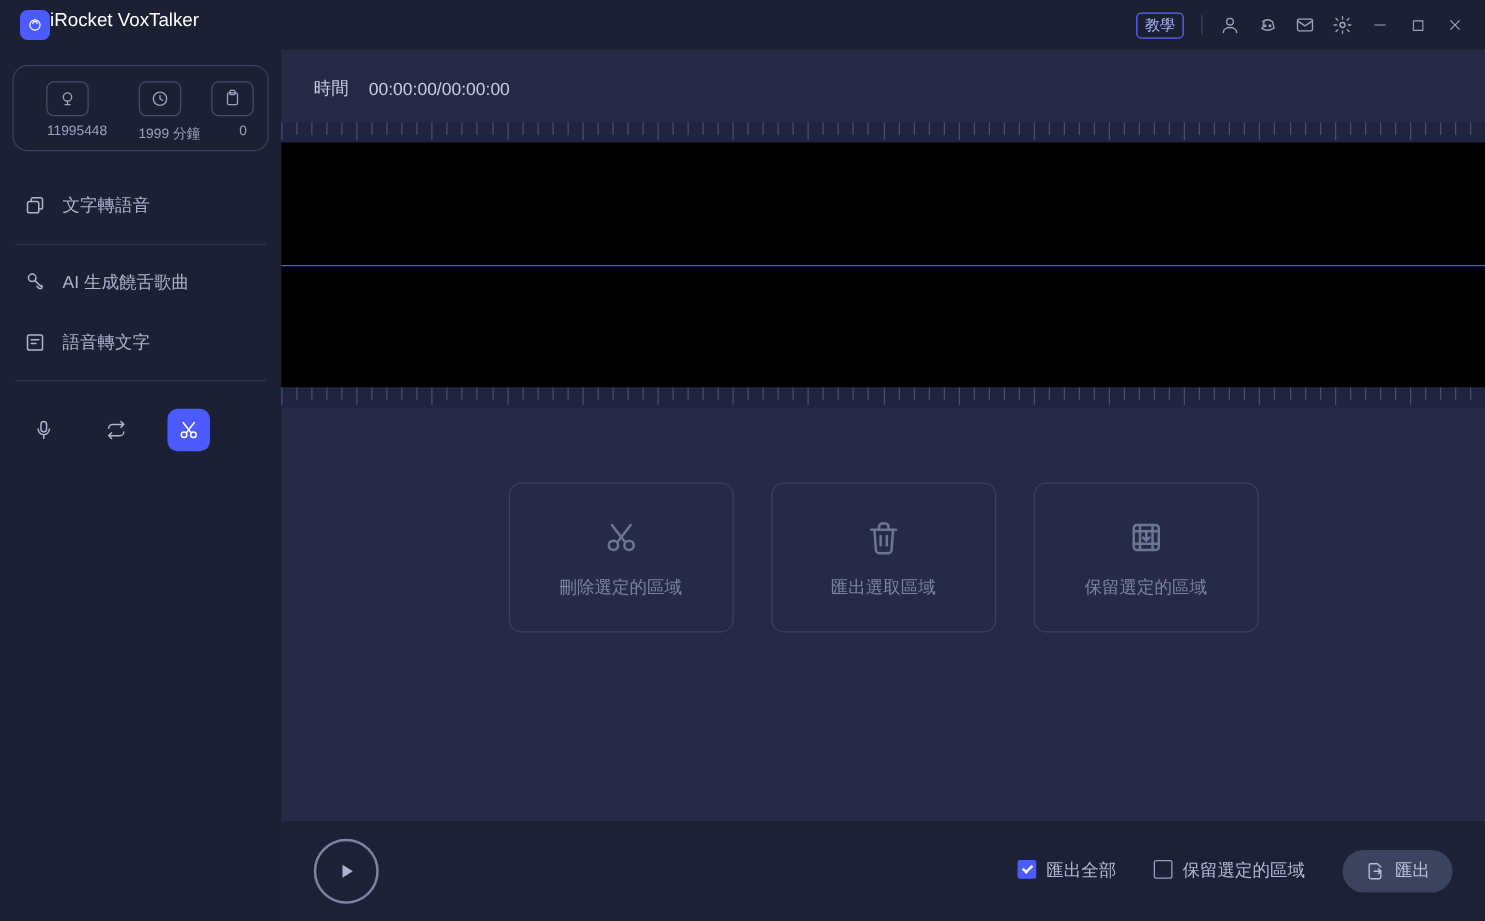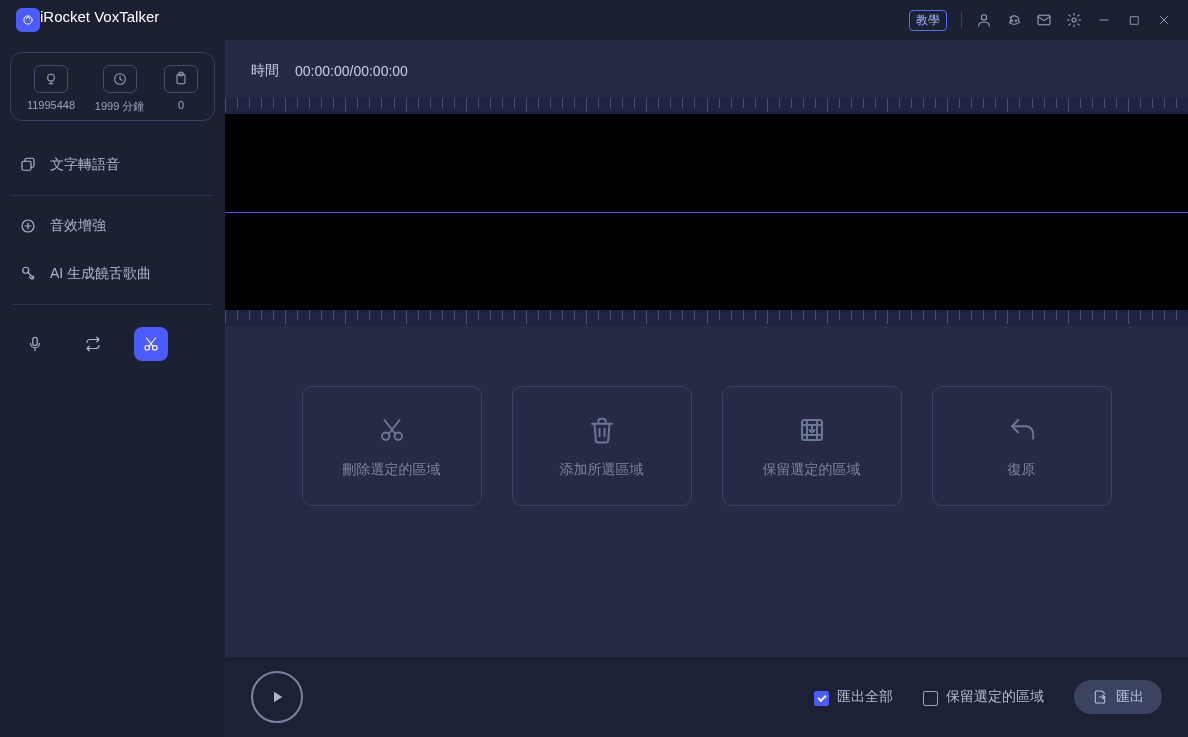--- a/index.html
+++ b/index.html
@@ -18,21 +18,21 @@
 
 
 .app { display: flex; height: calc(100% - 40px); }
 .sidebar { width: 225px; background: #1c2033; display: flex; flex-direction: column; }
 .main { flex: 1; background: #252b44; display: flex; flex-direction: column; position: relative; }
 
 
 .credits-box { margin: 12px 10px; border: 1px solid #3a4060; border-radius: 12px; padding: 12px 6px 6px; display: flex; justify-content: space-around; }
 .credit { display: flex; flex-direction: column; align-items: center; gap: 6px; }
 .credit .iconwrap { width: 34px; height: 28px; border: 1px solid #444b6c; border-radius: 6px; display:flex; align-items:center; justify-content:center; }
-.credit .label { font-size: 11px; color:#9ca3c0; }
+.credit .label { font-size: 11px; color:#9ca3c0;margin-left:16px; }
 
 .nav-item { display:flex; align-items:center; gap:12px; padding: 14px 18px; color:#aeb4cf; font-size:14px; cursor:pointer; }
 .nav-item .ico { width:20px; height:20px; display:flex; align-items:center; justify-content:center; }
 .hr { height:1px; background:#2d3350; margin: 6px 12px; }
 
 .tool-row { display:flex; gap:24px; padding: 16px 18px; align-items:center; }
 .tool-btn { width:34px; height:34px; border-radius:8px; display:flex; align-items:center; justify-content:center; cursor:pointer; }
 .tool-btn.active { background:#4c5bff; }
 .tool-btn svg { stroke:#aeb4cf; }
 .tool-btn.active svg { stroke:#fff; }
@@ -55,21 +55,21 @@
 .actions-row { display:flex; gap:30px; justify-content:center; padding: 60px 0 0; }
 .action-card { width:180px; height:120px; border:1px solid #3a4164; border-radius:10px; display:flex; flex-direction:column; align-items:center; justify-content:center; gap:14px; color:#7b839f; font-size:14px; cursor:pointer; }
 .action-card .aico { width:34px; height:34px; display:flex; align-items:center; justify-content:center; }
 .action-card svg { stroke:#6d7594; }
 
 
 .bottom-bar { position:absolute; left:0; right:0; bottom:0; height:80px; background:#1c2136; display:flex; align-items:center; padding:0 26px; gap:30px; }
 .play-btn { width:52px; height:52px; border:2px solid #7b83a3; border-radius:50%; display:flex; align-items:center; justify-content:center; cursor:pointer; }
 .play-btn svg { fill:#aeb4cf; stroke:none; }
 .spacer { flex:1; }
-.chk-wrap { display:flex; align-items:flex-end; gap:8px; color:#b3b9d3; font-size:14px; }
+.chk-wrap { display:flex; align-items:flex-start; gap:8px; color:#b3b9d3; font-size:14px; }
 .chk { width:15px; height:15px; border:1.5px solid #9aa1c2; border-radius:2px; display:flex; align-items:center; justify-content:center; }
 .chk.checked { background:#4c5bff; border-color:#4c5bff; }
 .chk.checked::after { content:""; width:6px; height:3px; border-left:2px solid #fff; border-bottom:2px solid #fff; transform:rotate(-45deg); margin-top:-2px; }
 .export-btn { display:flex; align-items:center; gap:8px; padding:8px 18px; border-radius:20px; background:#3c435f; color:#b9c0dc; font-size:14px; cursor:pointer; }
 
 svg { fill:none; stroke-width:1.6; stroke-linecap:round; stroke-linejoin:round; }
 </style>
 </head>
 <body>
 
@@ -170,34 +170,34 @@
             <rect x="4" y="7" width="12" height="12" rx="2"></rect>
             <path d="M8 7V5a2 2 0 0 1 2-2h8a2 2 0 0 1 2 2v8a2 2 0 0 1-2 2h-2"></path>
           </svg>
         </span>
       <span>文字轉語音</span>
     </div>
     <div class="hr"></div>
     <div class="nav-item">
       <span class="ico">
           <svg width="18" height="18" viewBox="0 0 24 24" stroke="#aeb4cf">
-            <circle cx="12" cy="12" r="8"></circle>
-            <path d="M12 8v8M8 12h8"></path>
+            <circle cx="9" cy="7" r="4"></circle>
+            <path d="M12 10l6 6m-2 2l-2-2m2 2a2 2 0 1 0 3-3"></path>
           </svg>
         </span>
-      <span>音效增強</span>
+      <span>AI 生成饒舌歌曲</span>
     </div>
     <div class="nav-item">
       <span class="ico">
           <svg width="18" height="18" viewBox="0 0 24 24" stroke="#aeb4cf">
-            <circle cx="9" cy="7" r="4"></circle>
-            <path d="M12 10l6 6m-2 2l-2-2m2 2a2 2 0 1 0 3-3"></path>
+            <rect x="4" y="4" width="16" height="16" rx="2"></rect>
+            <path d="M8 9h8M8 13h5"></path>
           </svg>
         </span>
-      <span>AI 生成饒舌歌曲</span>
+      <span>語音轉文字</span>
     </div>
     <div class="hr"></div>
 
     <div class="tool-row">
       <div class="tool-btn">
           <svg width="18" height="18" viewBox="0 0 24 24">
             <rect x="9" y="3" width="6" height="11" rx="3"></rect>
             <path d="M6 11a6 6 0 0 0 12 0M12 17v4"></path>
           </svg>
         </div>
@@ -404,39 +404,31 @@
             </svg>
           </div>
         <span>刪除選定的區域</span>
       </div>
       <div class="action-card">
         <div class="aico">
             <svg width="30" height="30" viewBox="0 0 24 24">
               <path d="M4 7h16M9 7V5a2 2 0 0 1 2-2h2a2 2 0 0 1 2 2v2M6 7l1 13a2 2 0 0 0 2 2h6a2 2 0 0 0 2-2l1-13M10 11v6M14 11v6"></path>
             </svg>
           </div>
-        <span>添加所選區域</span>
+        <span>匯出選取區域</span>
       </div>
       <div class="action-card">
         <div class="aico">
             <svg width="30" height="30" viewBox="0 0 24 24">
               <rect x="4" y="4" width="16" height="16" rx="2"></rect>
               <path d="M4 8h16M4 16h16M8 4v16M16 4v16M12 9v5m-2-2l2 2 2-2"></path>
             </svg>
           </div>
         <span>保留選定的區域</span>
       </div>
-      <div class="action-card">
-        <div class="aico">
-            <svg width="30" height="30" viewBox="0 0 24 24">
-              <path d="M9 14l-5-5 5-5M4 9h11a6 6 0 0 1 6 6v4"></path>
-            </svg>
-          </div>
-        <span>復原</span>
-      </div>
     </div>
 
     <div class="bottom-bar">
       <div class="play-btn">
         <svg width="18" height="18" viewBox="0 0 24 24">
             <path d="M8 5v14l11-7z"></path>
           </svg>
       </div>
       <div class="spacer"></div>
       <div class="chk-wrap">

